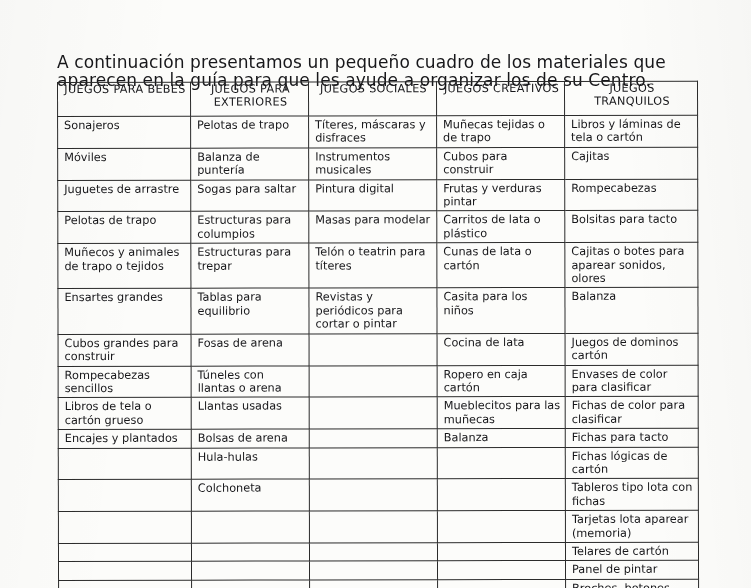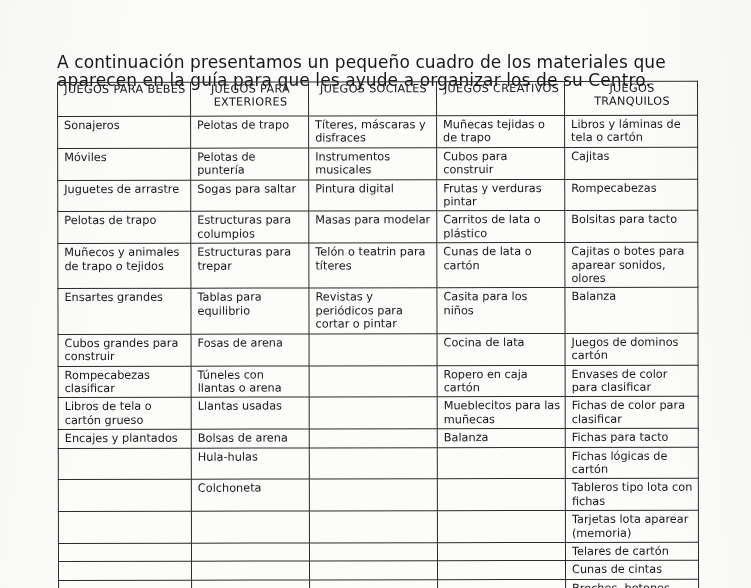--- a/index.html
+++ b/index.html
@@ -105,21 +105,21 @@
       <tbody id="tbody">
           <tr style="height: 31px;">
             <td>Sonajeros</td>
             <td>Pelotas de trapo</td>
             <td>Títeres, máscaras y disfraces</td>
             <td>Muñecas tejidas o de trapo</td>
             <td>Libros y láminas de tela o cartón</td>
           </tr>
           <tr style="height: 31px;">
             <td>Móviles</td>
-            <td>Pelotas de puntería</td>
+            <td>Balanza de puntería</td>
             <td>Instrumentos musicales</td>
             <td>Cubos para construir</td>
             <td>Cajitas</td>
           </tr>
           <tr style="height: 31px;">
             <td>Juguetes de arrastre</td>
             <td>Sogas para saltar</td>
             <td>Pintura digital</td>
             <td>Frutas y verduras pintar</td>
             <td>Rompecabezas</td>
@@ -146,21 +146,21 @@
             <td>Balanza</td>
           </tr>
           <tr style="height: 31px;">
             <td>Cubos grandes para construir</td>
             <td>Fosas de arena</td>
             <td class="empty"></td>
             <td>Cocina de lata</td>
             <td>Juegos de dominos cartón</td>
           </tr>
           <tr style="height: 31px;">
-            <td>Rompecabezas clasificar</td>
+            <td>Rompecabezas sencillos</td>
             <td>Túneles con llantas o arena</td>
             <td class="empty"></td>
             <td>Ropero en caja cartón</td>
             <td>Envases de color para clasificar</td>
           </tr>
           <tr style="height: 31px;">
             <td>Libros de tela o cartón grueso</td>
             <td>Llantas usadas</td>
             <td class="empty"></td>
             <td>Mueblecitos para las muñecas</td>
@@ -199,21 +199,21 @@
             <td class="empty"></td>
             <td class="empty"></td>
             <td class="empty"></td>
             <td>Telares de cartón</td>
           </tr>
           <tr style="height: 16px;">
             <td class="empty"></td>
             <td class="empty"></td>
             <td class="empty"></td>
             <td class="empty"></td>
-            <td>Cunas de cintas</td>
+            <td>Panel de pintar</td>
           </tr>
           <tr style="height: 17px;">
             <td class="empty"></td>
             <td class="empty"></td>
             <td class="empty"></td>
             <td class="empty"></td>
             <td>Broches, botones</td>
           </tr>
         </tbody>
     </table>

